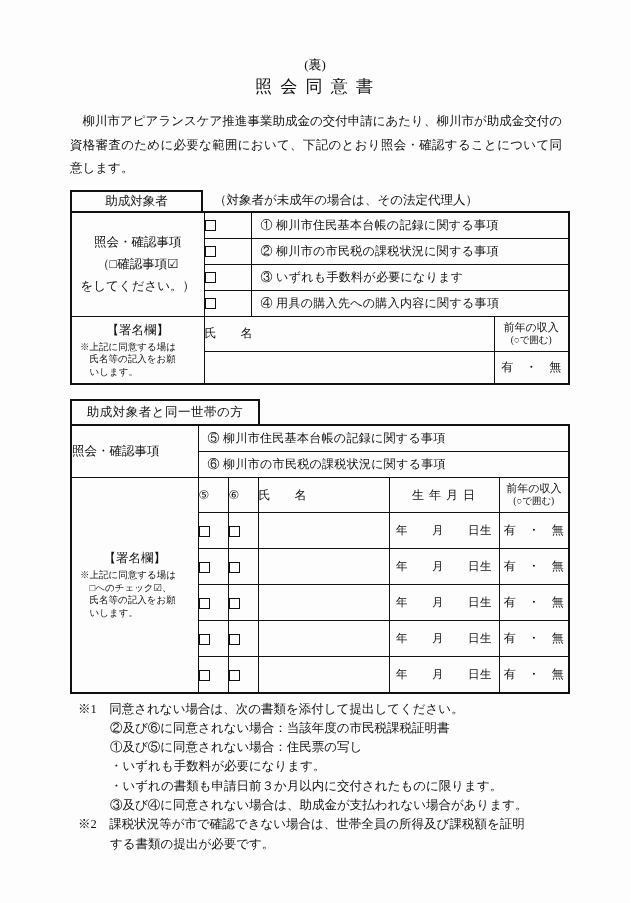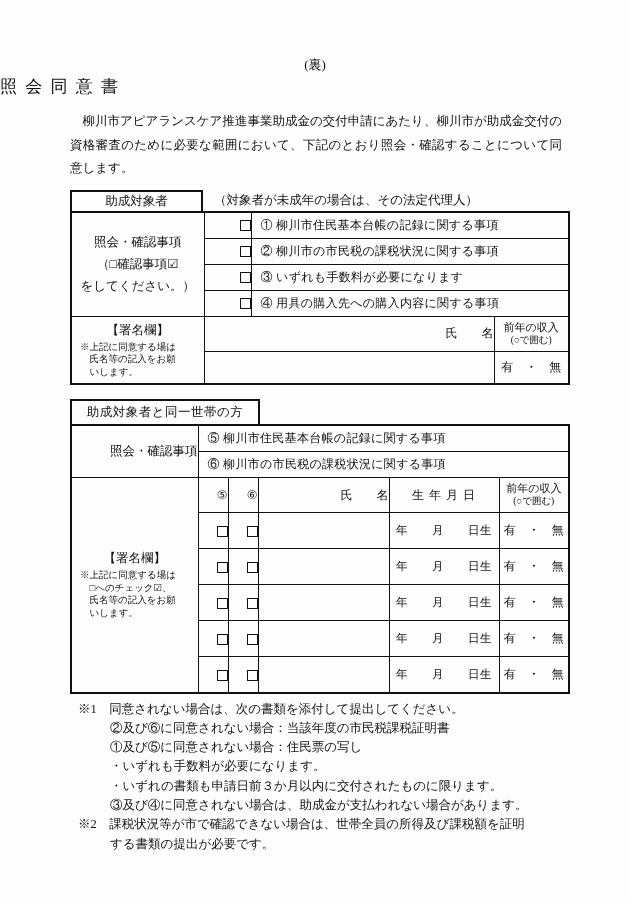--- a/index.html
+++ b/index.html
@@ -4,40 +4,40 @@
 <style>
   * { margin:0; padding:0; box-sizing:border-box; }
   body { background:#e8e8e8; }
   .page {
     position:relative; width:630px; height:903px; margin:0 auto;
     background:#fdfdfd; color:#111;
     font-family:"Liberation Serif","DejaVu Serif",serif;
     padding-top:56px; overflow:hidden;
   }
   .side-label { text-align:center; font-size:13px; height:19px; }
-  .doc-title { text-align:left; font-size:17px; letter-spacing:2px; height:27px; font-weight:400; }
+  .doc-title { text-align:center; font-size:17px; letter-spacing:2px; height:27px; font-weight:400; }
   .intro { margin:8px 60px 0 70px; width:492px; font-size:12.5px; line-height:23.5px;
            text-align:justify; text-indent:1em; }
 
   
   .caption-row { display:flex; align-items:flex-end; margin:9px 0 0 70px; }
   .caption-box { border:2px solid #111; border-bottom:none; text-align:center;
                  font-size:12.5px; display:flex; align-items:center; justify-content:center; }
   .caption-box.t1 { width:133px; height:21px; }
   .caption-box.t2 { width:190px; height:25px; letter-spacing:0.5px; }
   .caption-note { margin-left:11px; font-size:12.5px; align-self:center; }
 
   
   table { border-collapse:collapse; table-layout:fixed; margin-left:70px;
           width:498px; font-size:12px; }
   table, table td { border:1px solid #111; }
   table { border-width:2px; }
   td { padding:4px 4px; vertical-align:middle; }
   td.item-cell { padding-left:9px; letter-spacing:0.3px; }
-  td.center { text-align:right; padding:0; }
+  td.center { text-align:left; padding:0; }
   .t2-caption-row { margin-top:14px; }
 
   .inquiry-label { text-align:center; font-size:12.5px; line-height:22px; }
   .sig-title { text-align:center; font-size:12.5px; margin-bottom:2px; }
   .sig-note { font-size:9.5px; line-height:12.5px; padding:0 4px; }
   .sig-note .cont { padding-left:1em; }
   .income-hdr { text-align:center; line-height:13px; }
   .income-hdr .l1 { font-size:11px; }
   .income-hdr .l2 { font-size:9.5px; }
   .birth-hdr { text-align:center; font-size:12px; letter-spacing:1px; }

